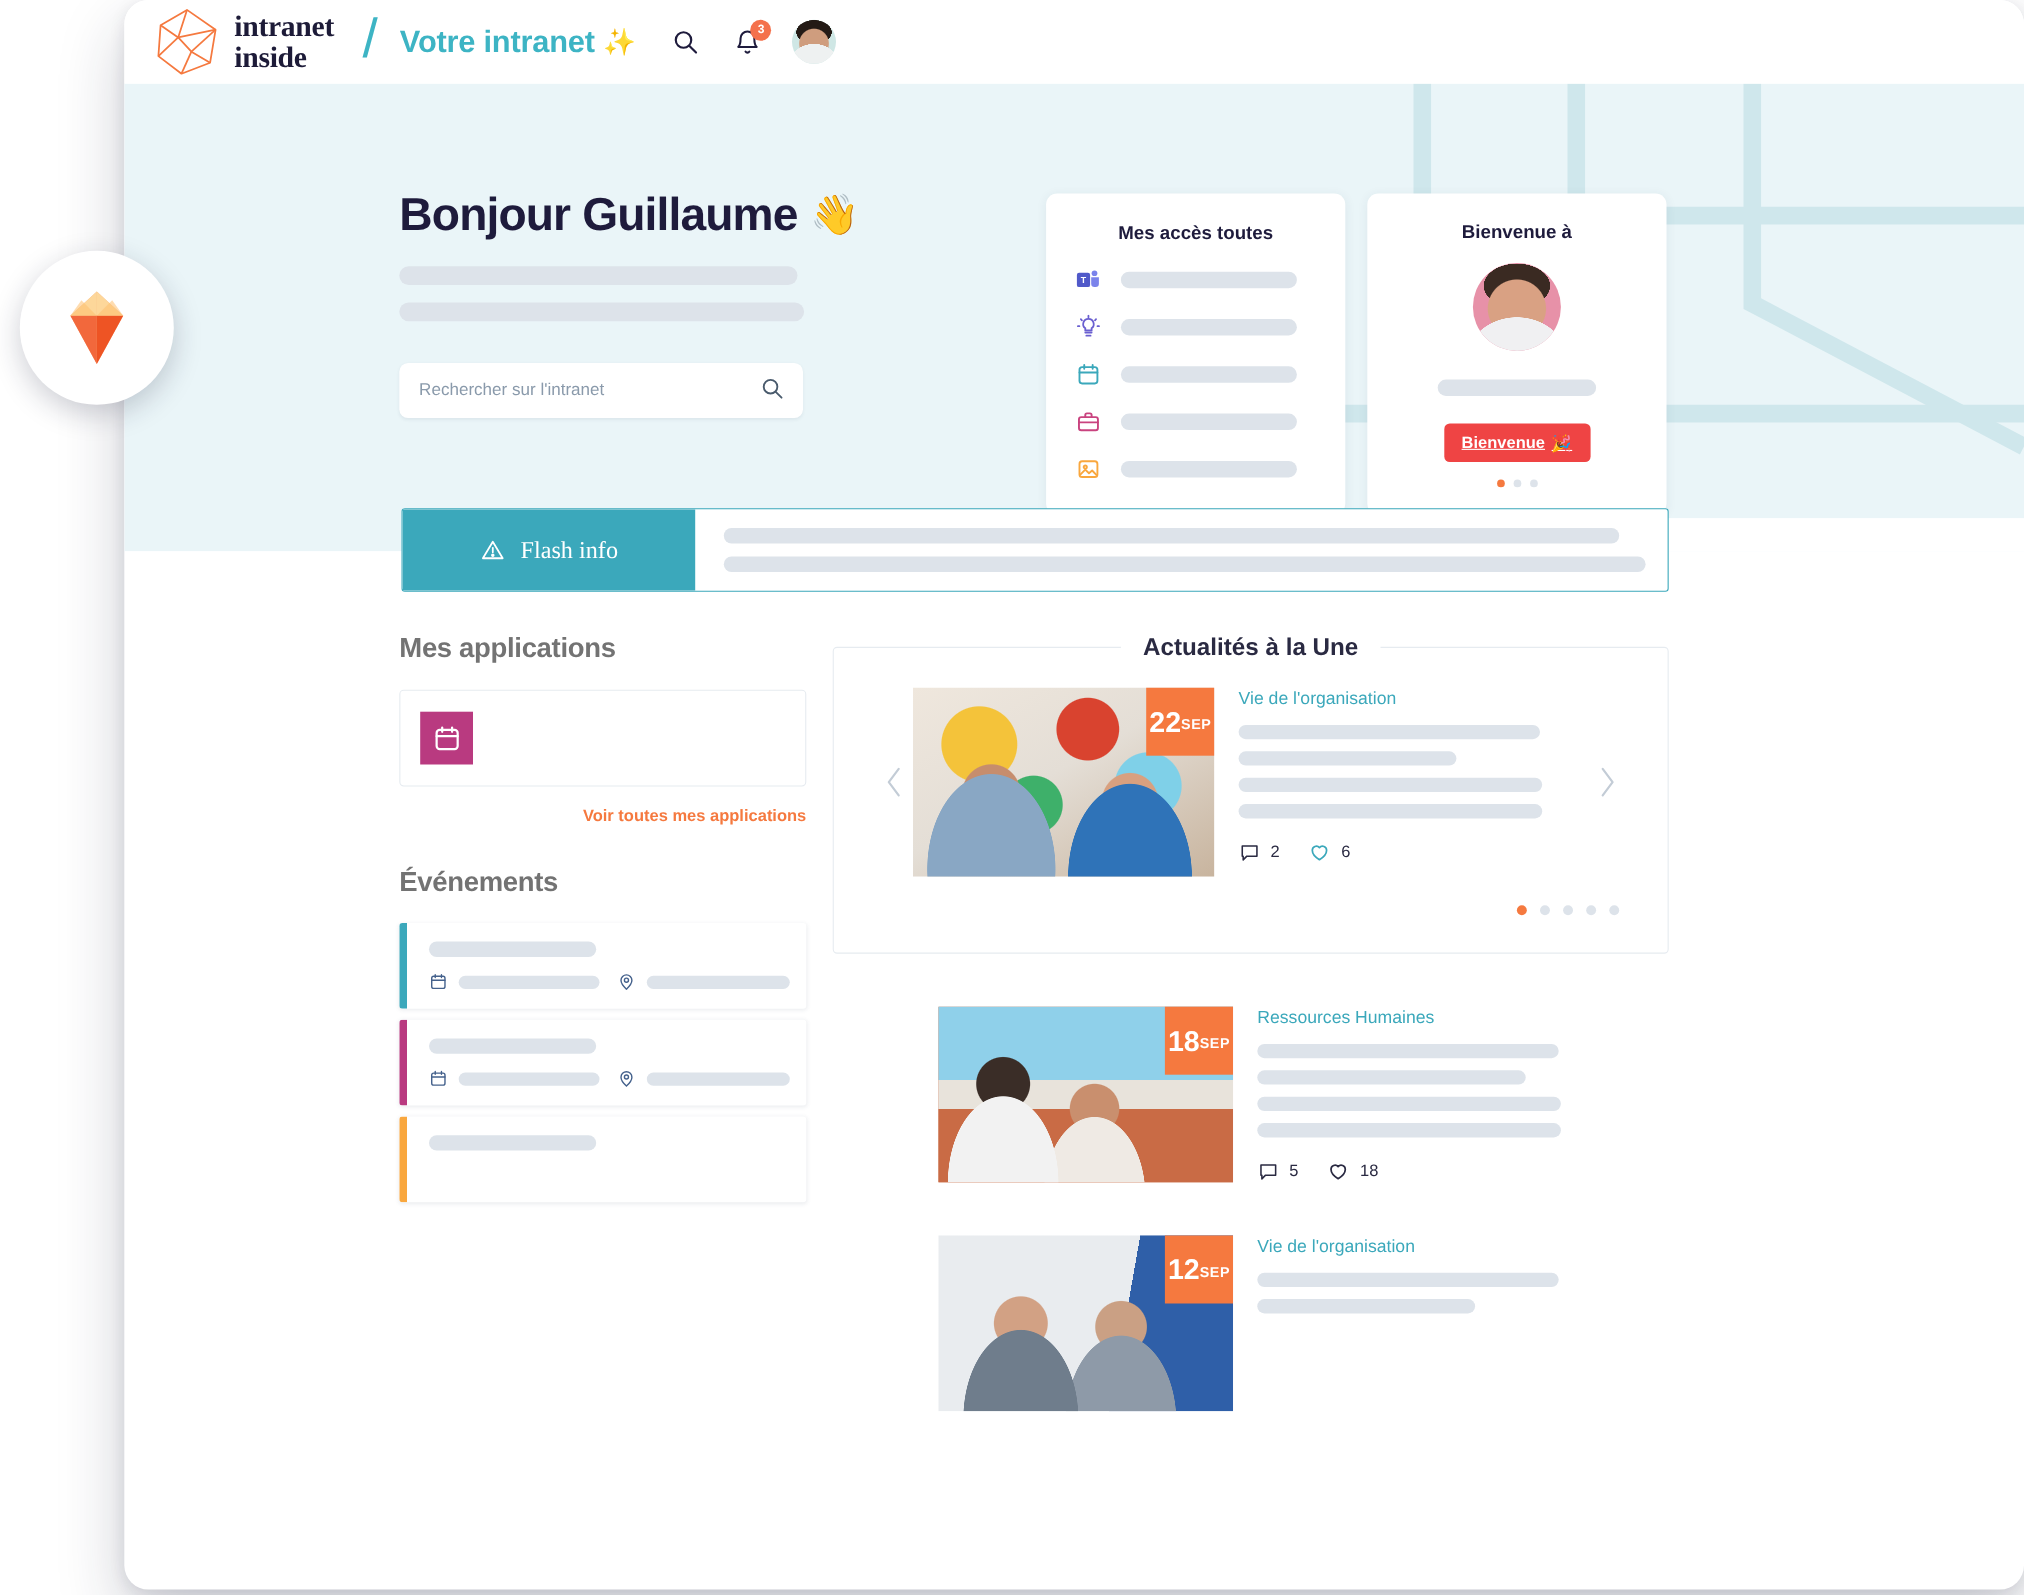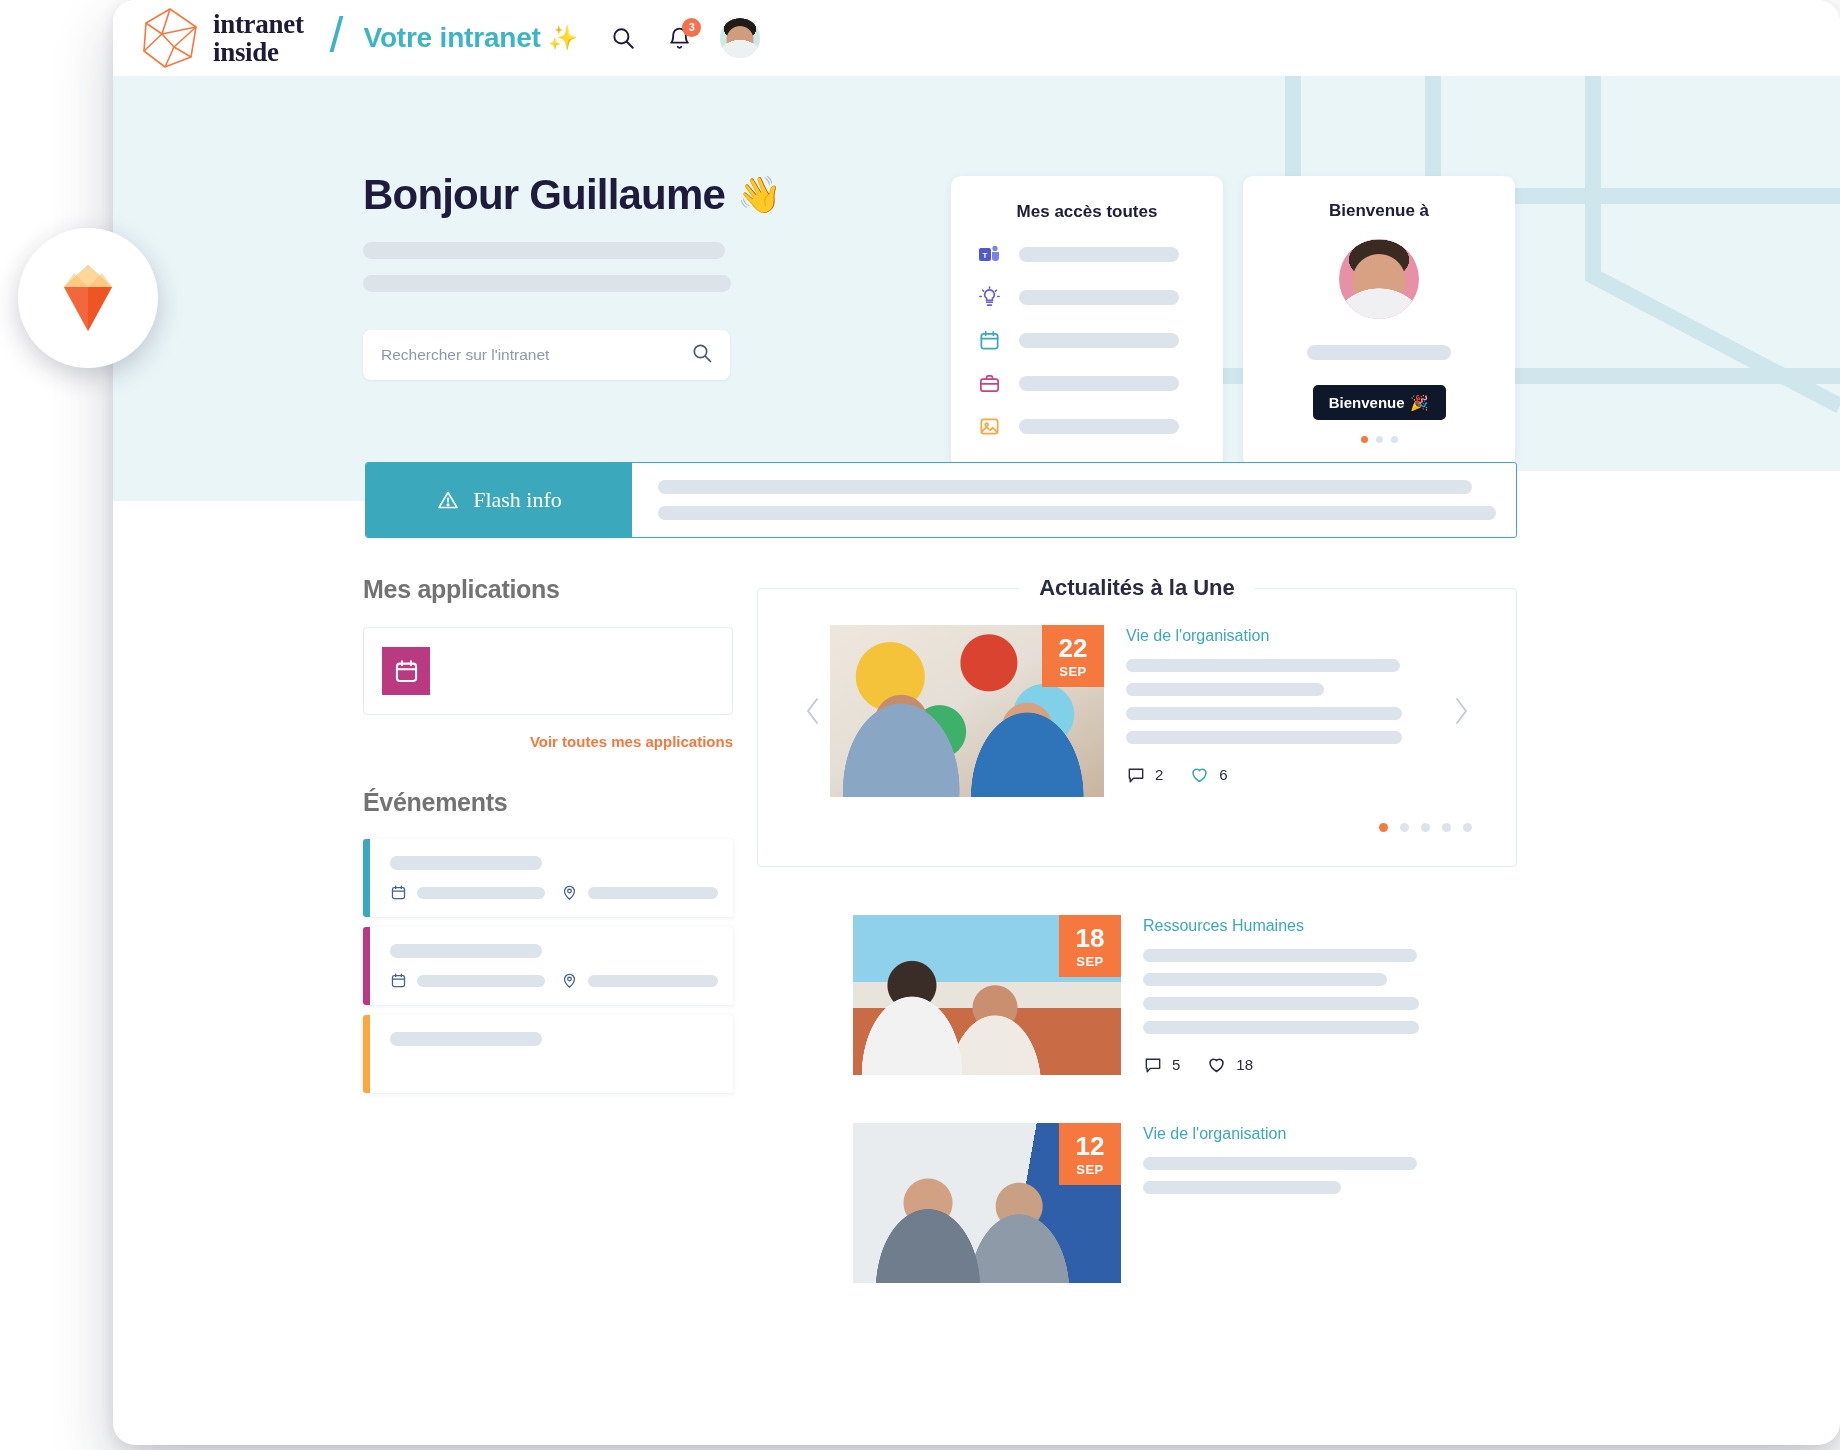--- a/index.html
+++ b/index.html
@@ -108,23 +108,23 @@
   .welcome-card {
     position:absolute; left: 1130px; top: 100px; width: 272px; height: 292px;
     padding: 25px 26px 0 26px; text-align:center;
   }
   .welcome-av {
     width: 80px; height: 80px; border-radius:50%; margin: 18px auto 0;
     background:#e791a8; overflow:hidden; position:relative;
   }
   .welcome-sk { width: 144px; height: 15px; background:#dde3ea; border-radius:8px; margin: 26px auto 0; }
   .welcome-btn {
-    margin: 25px auto 0; width: 133px; height: 35px; background:#0f172a; color:#fff;
+    margin: 25px auto 0; width: 133px; height: 35px; background:#ef4444; color:#fff;
     border:0; border-radius: 5px; font-size: 15px; font-weight:600; cursor:pointer;
-    font-family: inherit; display:flex; align-items:center; justify-content:center; gap:6px;
+    font-family: inherit; display:flex; align-items:center; justify-content:center; gap:6px;text-decoration:underline;
   }
   .dots { display:flex; justify-content:center; gap:8px; margin-top: 16px; }
   .dot { width:7px; height:7px; border-radius:50%; background:#dde3ea; cursor:pointer; }
   .dot.on { background:#f5793f; }
 
   
   .flash {
     position:absolute; left: 252px; top: 462px; width: 1152px; height: 76px;
     border: 1px solid #3ba8bb; border-radius: 3px; display:flex; background:#fff;
     overflow:hidden;
@@ -174,21 +174,21 @@
     position:absolute; top: -14px; left:0; right:0; display:flex; align-items:center; justify-content:center;
   }
   .news-head span { background:#fff; padding: 0 20px; font-size: 22px; font-weight:700; color:#2a2a42; }
   .carousel { display:flex; align-items:center; padding: 0 38px; }
   .c-arrow { width: 34px; flex:none; display:flex; align-items:center; justify-content:center; cursor:pointer; }
   .news-card { display:flex; gap: 22px; flex:1; }
   .news-thumb { position:relative; width: 274px; height: 172px; flex:none; overflow:hidden; }
   .news-thumb .ph { position:absolute; inset:0; }
   .datebox {
     position:absolute; right:0; top:0; width: 62px; height: 62px; background:#f5793f;
-    color:#fff; display:flex; flex-direction:column; align-items:center; justify-content:center; line-height:1;
+    color:#fff; display:flex; flex-direction:row; align-items:center; justify-content:center; line-height:1;
   }
   .datebox .d { font-size: 26px; font-weight:700; }
   .datebox .m { font-size: 13px; font-weight:600; margin-top: 4px; letter-spacing:.5px; }
   .news-body { flex:1; padding-top: 2px; }
   .news-cat { font-size: 16px; color:#3ba8bb; }
   .news-lines { margin-top: 14px; display:flex; flex-direction:column; gap: 11px; }
   .nl { height: 13px; background:#dde3ea; border-radius: 7px; }
   .news-stats { display:flex; align-items:center; gap: 26px; margin-top: 20px; }
   .stat { display:flex; align-items:center; gap: 9px; font-size: 15px; color:#2a2a42; cursor:pointer; }
   .news-dots { display:flex; justify-content:center; gap: 12px; margin-top: 26px; }

